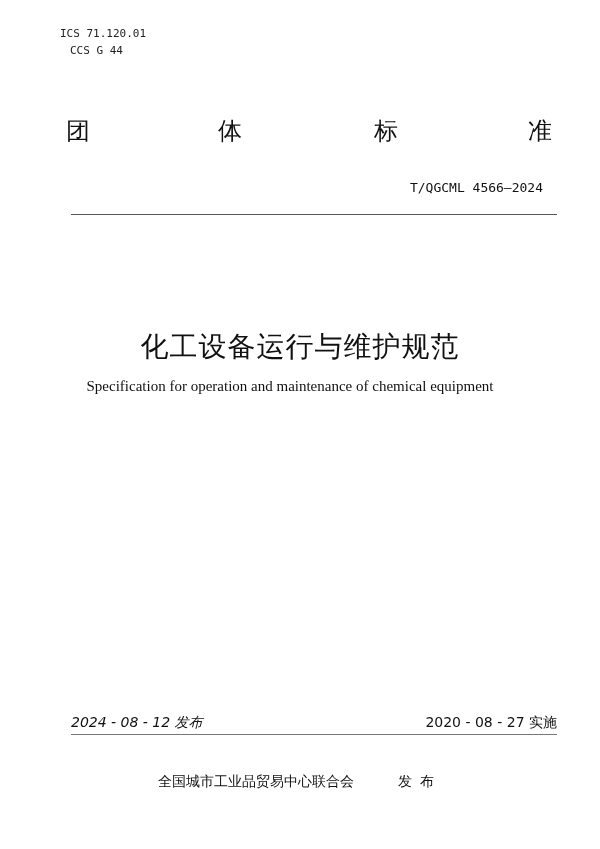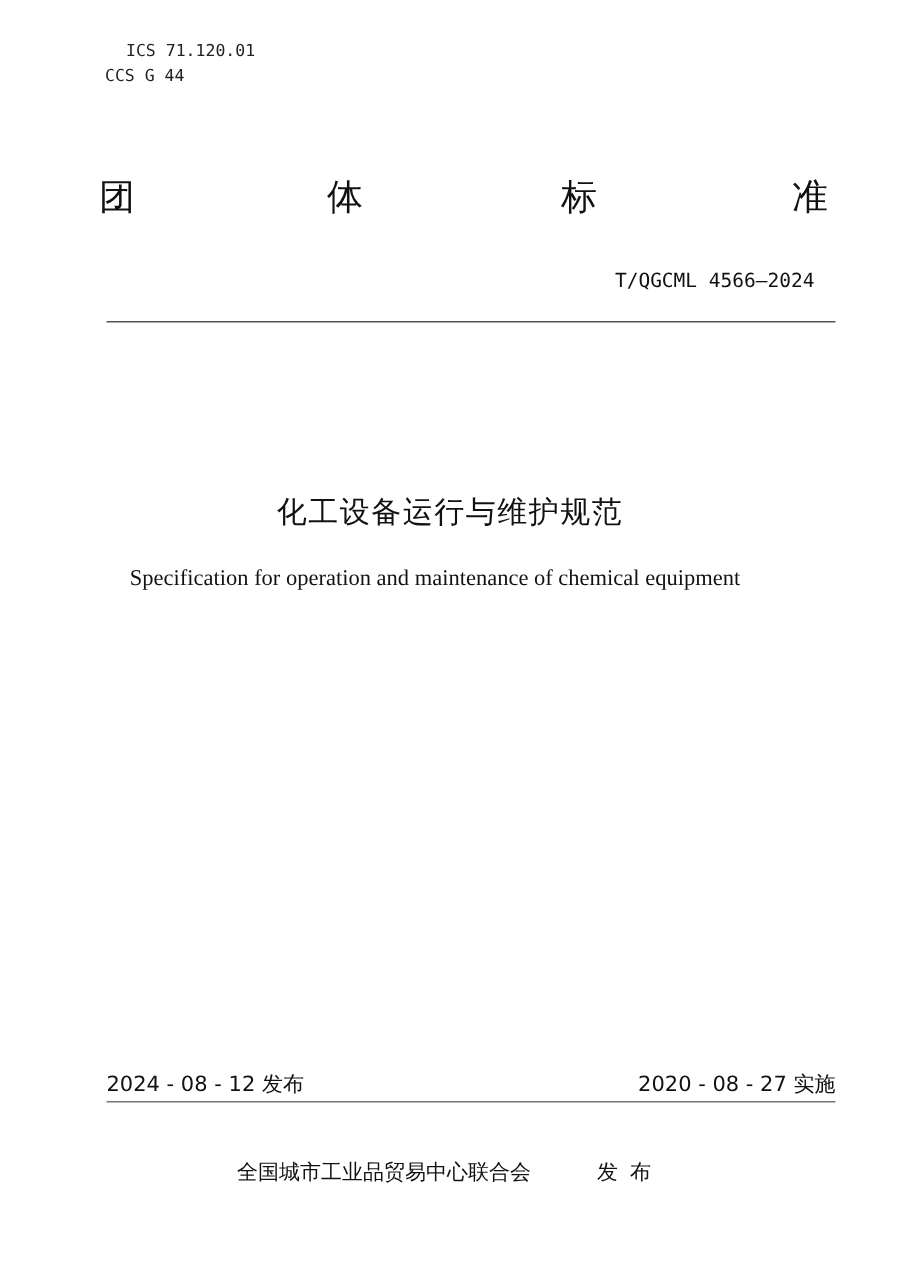--- a/index.html
+++ b/index.html
@@ -1,29 +1,29 @@
 <!DOCTYPE html>
 <html><head>
 <meta charset="utf-8">
 <style>
   html, body { margin:0; padding:0; background:#ffffff; }
   body { width:600px; height:849px; position:relative; overflow:hidden; color:#111; font-family:"DejaVu Sans", sans-serif; }
   .abs { position:absolute; }
   .code { font-family:"DejaVu Sans Mono", monospace; font-size:11px; color:#222; }
-  .ics { left:84px; top:27px; }
+  .ics { left:60px; top:27px; }
   .ccs { left:70px; top:44px; }
   .std-title { top:115px; left:66px; width:490px; height:32px; font-size:24px; }
   .std-title span { position:absolute; top:0; }
   .stdno { top:164px; right:57px; font-size:13px; font-family:"DejaVu Sans Mono", monospace; color:#111;margin-top:16px; }
   .rule { left:71px; width:486px; height:1px; background:#555; }
   .rule-top { top:214px; }
   .rule-bot { top:734px; background:#777; }
-  .title-zh { top:328px; left:0; width:600px; text-align:center; font-size:20px; letter-spacing:1px; }
+  .title-zh { top:328px; left:0; width:600px; text-align:center; font-size:28px; letter-spacing:1px; }
   .title-en { top:378px; left:0; width:580px; text-align:center; font-family:"Liberation Serif", serif; font-size:15px; }
-  .date-l { left:71px; top:714px; font-size:14px; }
+  .date-l { left:71px; top:714px; font-size:14px;font-style:italic; }
   .date-r { right:43px; top:714px; font-size:14px; }
   .publisher { top:773px; left:0; width:600px; text-align:center; font-size:14px; }
   .publisher .pub-label { margin-left:44px; letter-spacing:8px; }
 </style>
 </head>
 <body>
 
 <div class="abs code ics">ICS  71.120.01</div>
 <div class="abs code ccs">CCS G 44</div>
 

